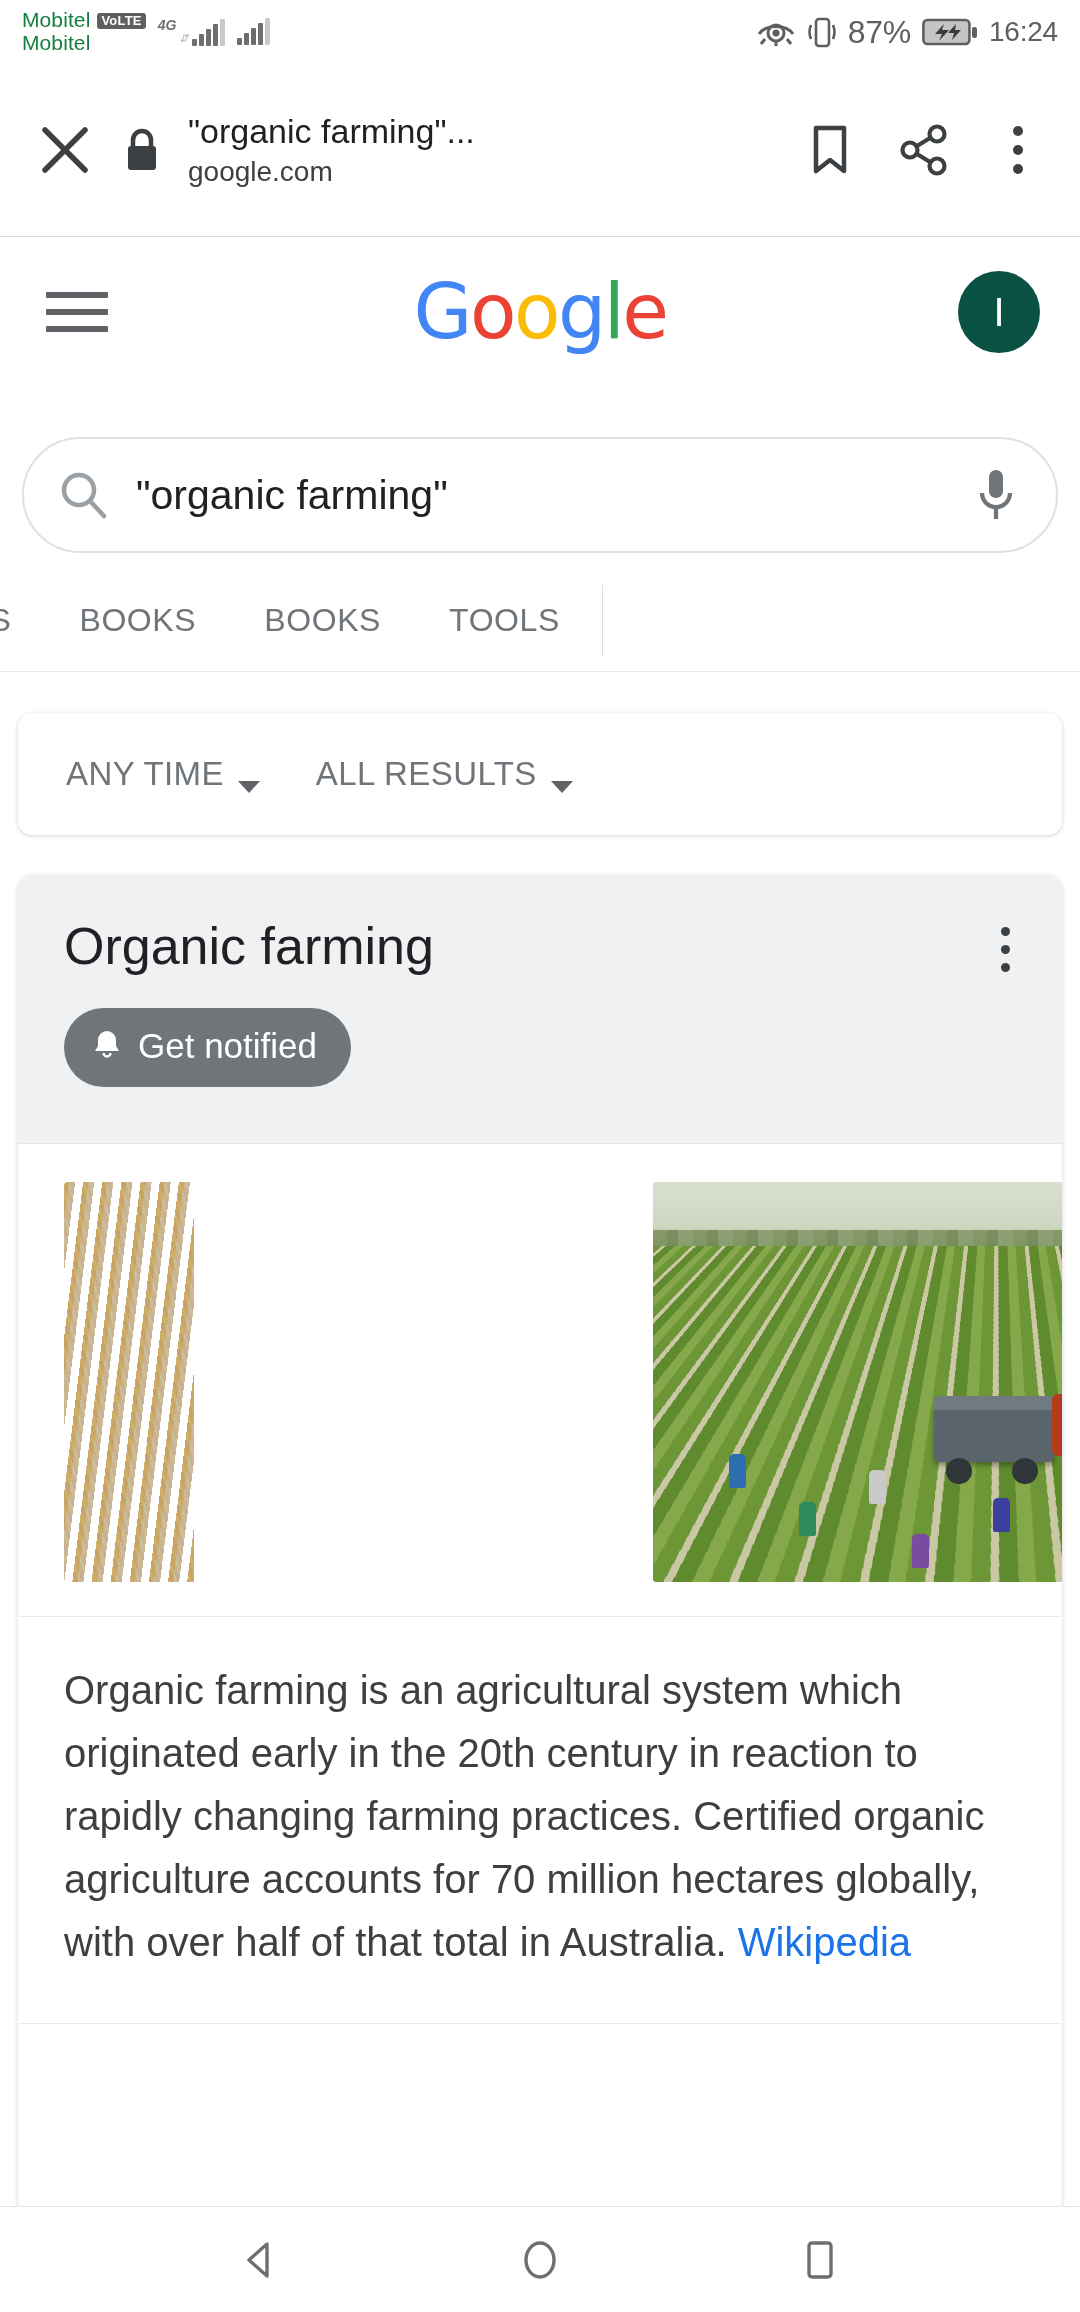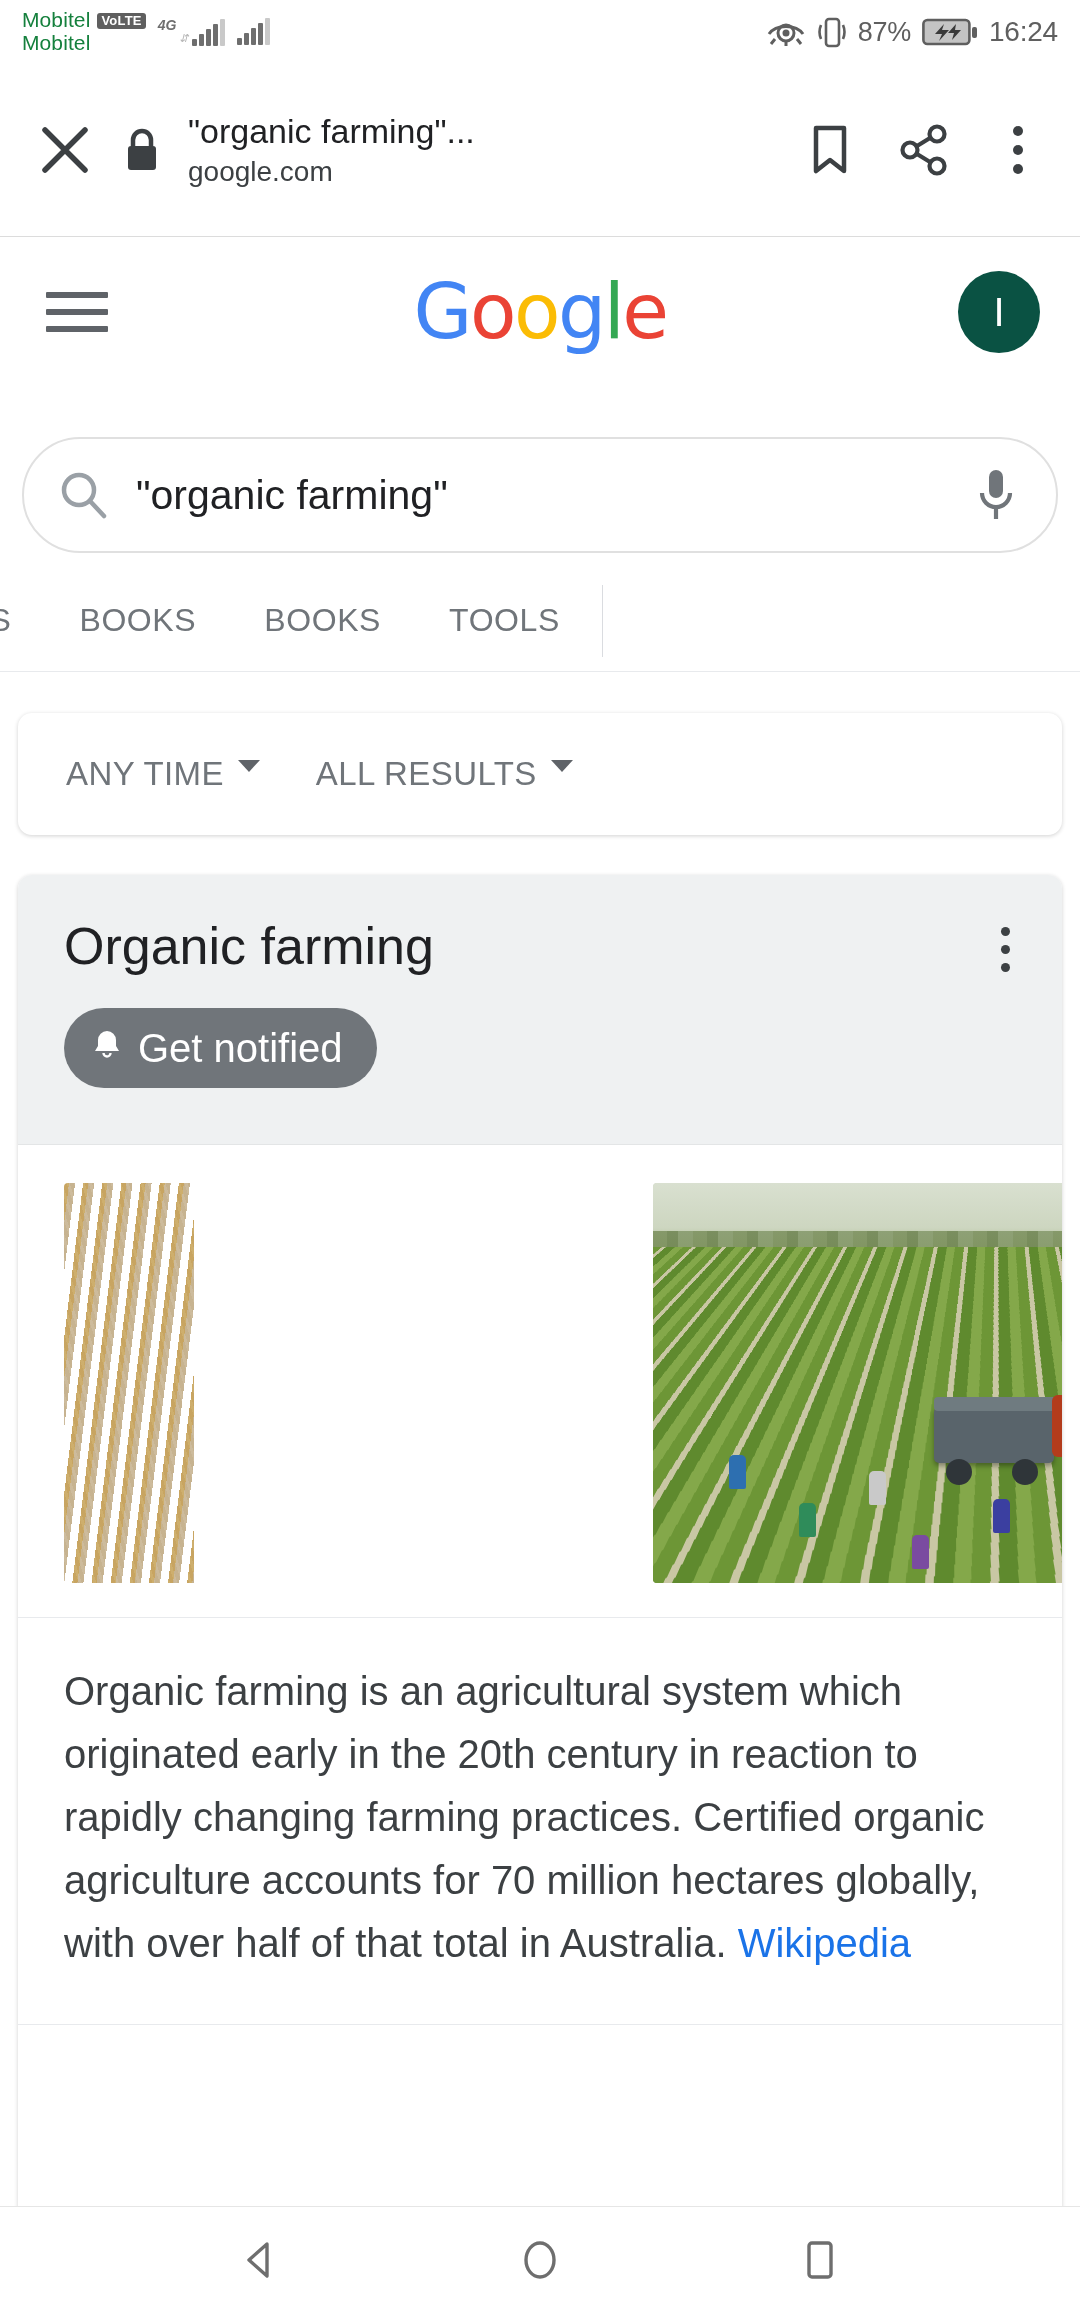--- a/index.html
+++ b/index.html
@@ -37,21 +37,21 @@
   .bars i.b1 { height: 7px; } .bars i.b2 { height: 12px; }
   .bars i.b3 { height: 17px; } .bars i.b4 { height: 22px; }
   .bars i.b5 { height: 27px; background: #c9c9c9; }
   .arrows { font-size: 11px; color: #b5b5b5; margin-bottom: 1px; }
 
   .sb-right {
     margin-left: auto; display: flex; align-items: center; gap: 11px;
     color: #5f5f5f;
   }
   .sb-right svg { display: block; }
-  .batt-pct { font-size: 27px; color: #5f5f5f; letter-spacing: -.3px; }
+  .batt-pct { font-size: 32px; color: #5f5f5f; letter-spacing: -.3px; }
   .clock { font-size: 28px; color: #5f5f5f; letter-spacing: -.2px; }
 
   
   .browserbar {
     position: absolute; top: 64px; left: 0; width: 1080px; height: 173px;
     background: #ffffff;
     display: flex; align-items: center;
     border-bottom: 1px solid #dcdcdc;
     padding: 0 26px;
   }
@@ -121,21 +121,21 @@
   .tab.active { color: #1a73e8; font-weight: bold; letter-spacing: .4px; padding-left: 40px; }
 
   
   .filtercard {
     position: absolute; top: 713px; left: 18px; width: 1044px; height: 122px;
     background: #ffffff; border-radius: 14px;
     box-shadow: 0 1px 4px rgba(0,0,0,.18);
     display: flex; align-items: center; padding: 0 48px;
   }
   .filter-chip {
-    display: flex; align-items: flex-start; gap: 14px;
+    display: flex; align-items: flex-end; gap: 14px;
     font-size: 33px; color: #70757a; letter-spacing: .4px; margin-right: 56px;
   }
   .caret {
     width: 0; height: 0; border-left: 11px solid transparent;
     border-right: 11px solid transparent; border-top: 12px solid #5f6368;
     margin-top: 5px;
   }
 
   
   .kp {
@@ -148,21 +148,21 @@
     background: #eff1f2; padding: 44px 46px 56px 46px; position: relative;
     border-bottom: 1px solid #e3e5e6;
   }
   .kp-title { font-size: 52px; color: #202124; line-height: 1.05; font-weight: 400; }
   .kp-kebab { position: absolute; top: 52px; right: 52px;
      display: flex; flex-direction: column; gap: 9px; align-items: center; }
   .kp-kebab i { display: block; width: 9px; height: 9px; border-radius: 50%; background: #3c4043; }
   .notify-btn {
     margin-top: 34px; display: inline-flex; gap: 16px;
     background: #70757a; color: #ffffff; border-radius: 44px;
-    padding: 20px 34px 20px 28px; font-size: 40px; line-height: 1;
+    padding: 20px 34px 20px 28px; font-size: 35px; line-height: 1;
   }
 
   
   .kp-images {
     display: flex; gap: 16px; padding: 38px 46px 34px 46px;
     border-bottom: 1px solid #e8eaed; overflow: hidden;
   }
   .kp-img { flex: 0 0 auto; height: 400px; border-radius: 4px; overflow: hidden; position: relative; }
   .kp-img.one { width: 573px; }
   .kp-img.two { width: 540px; }

